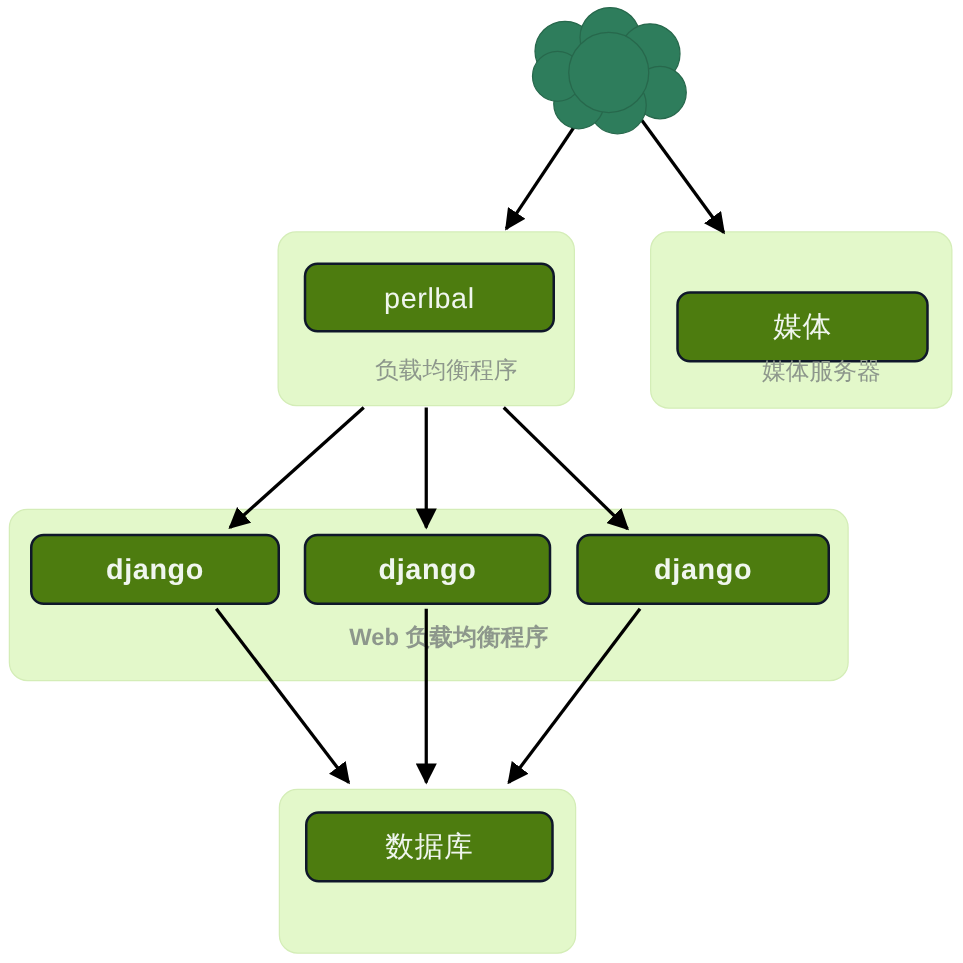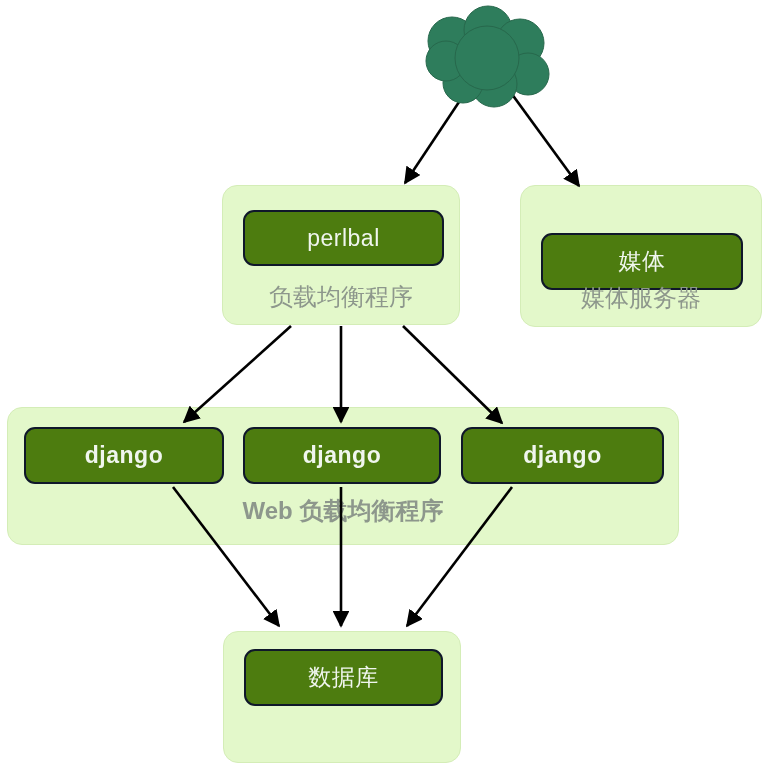--- a/index.html
+++ b/index.html
@@ -47,25 +47,25 @@
   .b-lb      { left: 20px;  top: 24px; width: 201px; height: 56px; }
   .b-media   { left: 20px;  top: 23px; width: 202px; height: 57px; margin-top: 24px; }
   .b-django1 { left: 16px;  top: 19px; width: 200px; height: 57px; }
   .b-django2 { left: 235px; top: 19px; width: 198px; height: 57px; }
   .b-django3 { left: 453px; top: 19px; width: 203px; height: 57px; }
   .b-db      { left: 20px;  top: 17px; width: 199px; height: 57px; }
 
   
   .caption {
     position: absolute;
-    left: 0;
+    left: 16px;
     width: 100%;
     text-align: center;
     color: #8d978c;
-    font-size: 24px;
+    font-size: 19px;
     line-height: 24px;
   }
   .c-lb      { top: 99px; }
   .c-media   { top: 100px; }
   .c-cluster { top: 91px; }
   .c-db      { top: 92px; }
 
   
   .wires {
     position: absolute;

